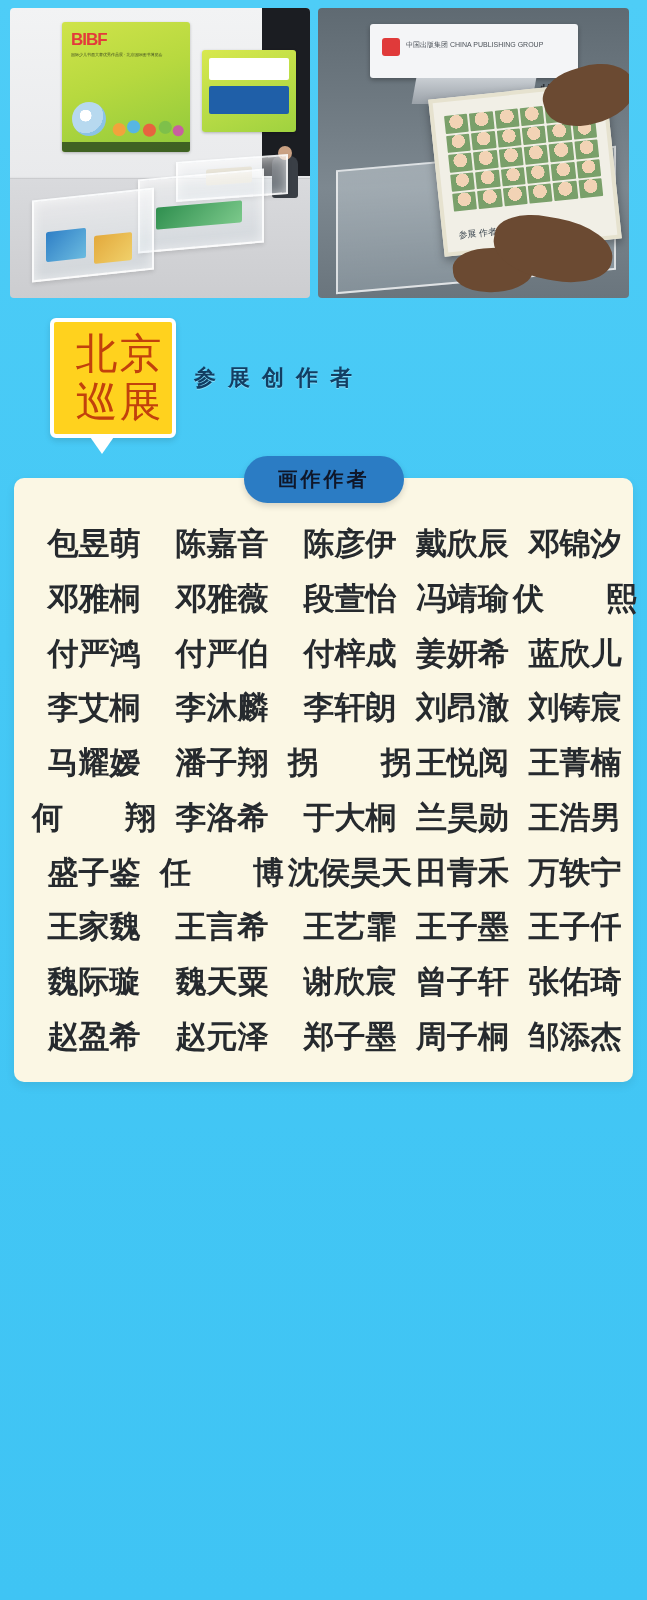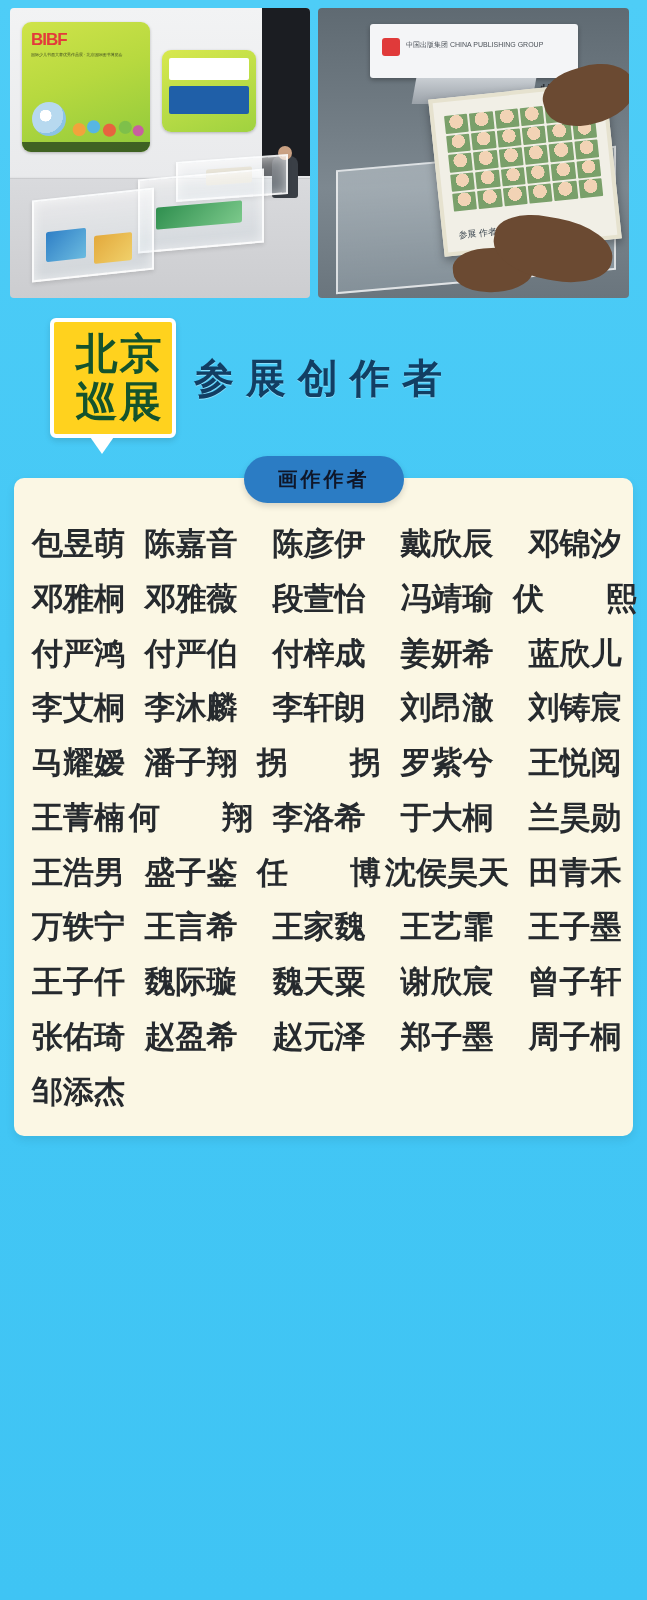--- a/index.html
+++ b/index.html
@@ -43,23 +43,24 @@
     inset: 0;
     background: linear-gradient(180deg, #f2f3f4 0%, #e9eaec 58%, #d9dadd 59%, #cccdd0 100%);
   }
   .room .wall-dark {
     position: absolute;
     left: 252px; top: 0; width: 48px; height: 168px;
     background: #1b1d22;
   }
   .room .poster {
     position: absolute;
-    border-radius: 9px;
+    border-radius: 3px;
     box-shadow: 0 1px 3px rgba(0,0,0,.25);
     overflow: hidden;
+    margin-left: 40px;
   }
   .room .poster.p1 {
     left: 12px; top: 14px; width: 128px; height: 130px;
     background: linear-gradient(160deg, #cfe34a 0%, #b7d93f 45%, #8fc93b 100%);
   }
   .room .poster.p1 .ttl {
     position: absolute; left: 9px; top: 8px;
     font-size: 17px; font-weight: 700; color: #e33b3b;
     letter-spacing: -1px;
   }
@@ -209,39 +210,39 @@
     display: flex;
     flex-direction: column;
     align-items: center;
     justify-content: center;
     line-height: 1;
   }
   .badge span {
     display: block;
     font-family: "DejaVu Sans", "Liberation Sans", sans-serif;
     font-size: 42px;
-    font-weight: 700;
-    color: #14532d;
+    font-weight: 400;
+    color: #c2410c;
     letter-spacing: 2px;
     margin-left: 13px;
   }
   .badge span + span { margin-top: 6px; }
   .badge:after {
     content: "";
     position: absolute;
     left: 34px;
     bottom: -20px;
     width: 0; height: 0;
     border-left: 14px solid transparent;
     border-right: 14px solid transparent;
     border-top: 20px solid #ffffff;
   }
   .main-title {
     font-family: "DejaVu Sans", "Liberation Sans", sans-serif;
-    font-size: 40px;
+    font-size: 22px;
     font-weight: 700;
     color: #123e63;
     letter-spacing: 12px;
     text-shadow: 0 1px 0 rgba(255,255,255,.35);
   }
 
   
   .panel-wrap {
     position: relative;
     margin: 34px 14px 28px 14px;
@@ -400,35 +401,34 @@
           <div class="name">姜妍希</div>
           <div class="name">蓝欣儿</div>
           <div class="name">李艾桐</div>
           <div class="name">李沐麟</div>
           <div class="name">李轩朗</div>
           <div class="name">刘昂澈</div>
           <div class="name">刘铸宸</div>
           <div class="name">马耀嫒</div>
           <div class="name">潘子翔</div>
           <div class="name">拐　　拐</div>
-          <div class="name">罗紫兮</div>
           <div class="name">王悦阅</div>
           <div class="name">王菁楠</div>
           <div class="name">何　　翔</div>
           <div class="name">李洛希</div>
           <div class="name">于大桐</div>
           <div class="name">兰昊勋</div>
           <div class="name">王浩男</div>
           <div class="name">盛子鉴</div>
           <div class="name">任　　博</div>
           <div class="name">沈侯昊天</div>
           <div class="name">田青禾</div>
           <div class="name">万轶宁</div>
+          <div class="name">王家魏</div>
           <div class="name">王言希</div>
-          <div class="name">王家魏</div>
           <div class="name">王艺霏</div>
           <div class="name">王子墨</div>
           <div class="name">王子仟</div>
           <div class="name">魏际璇</div>
           <div class="name">魏天粟</div>
           <div class="name">谢欣宸</div>
           <div class="name">曾子轩</div>
           <div class="name">张佑琦</div>
           <div class="name">赵盈希</div>
           <div class="name">赵元泽</div>

